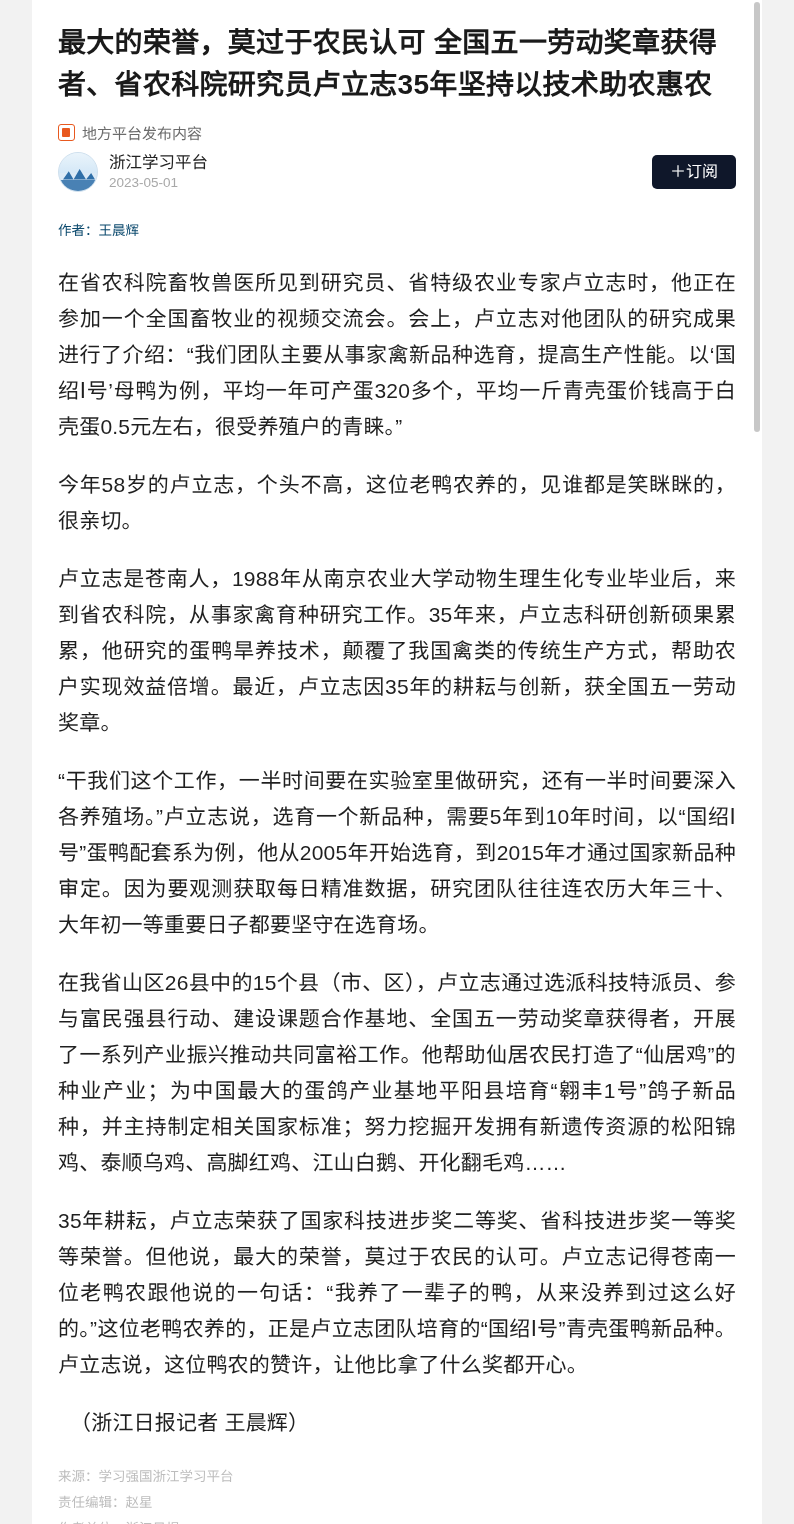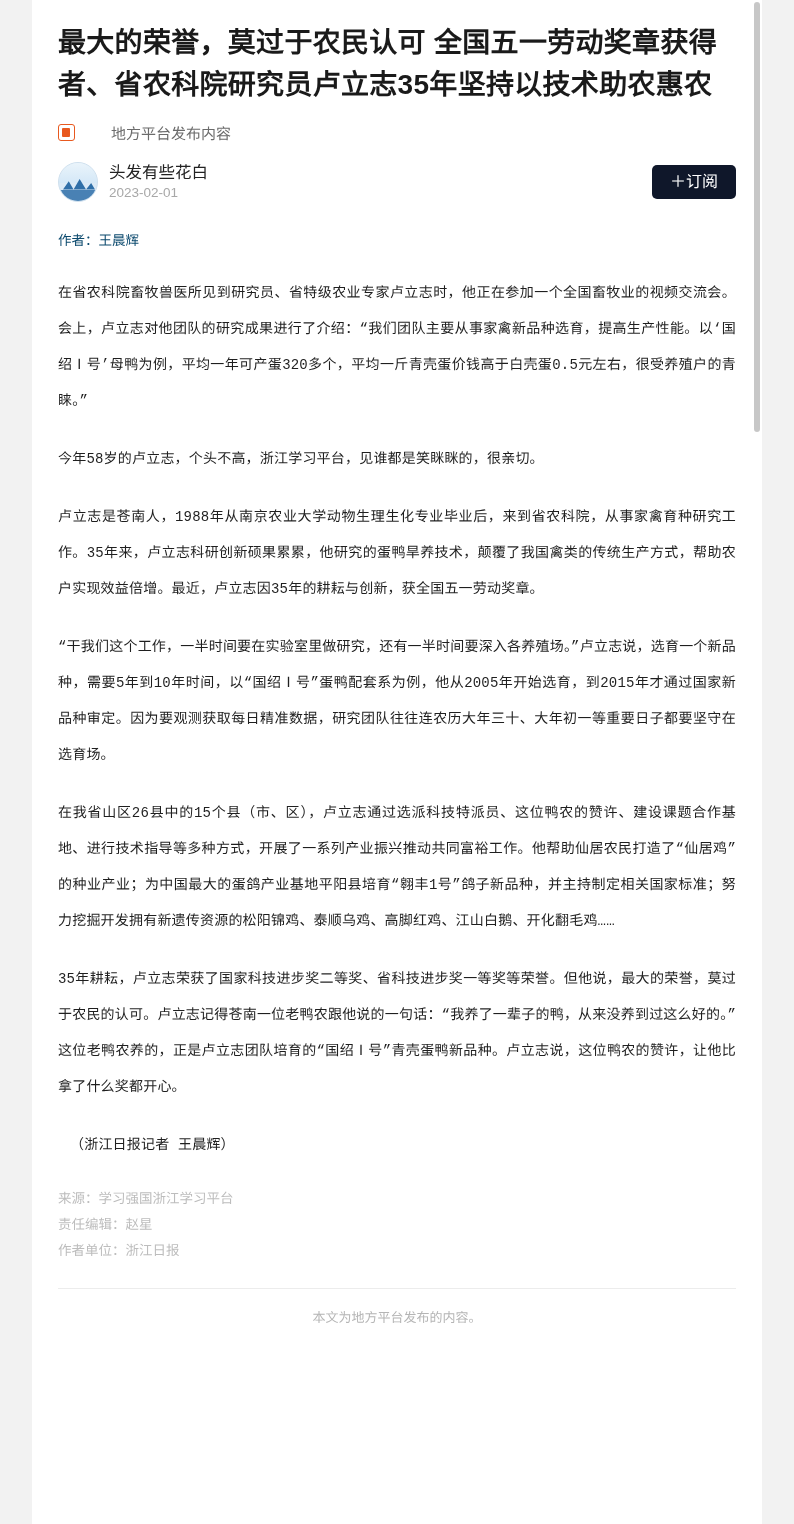--- a/index.html
+++ b/index.html
@@ -27,22 +27,21 @@
     font-size: 28px;
     line-height: 42px;
     font-weight: bold;
     color: #1a1a1a;
     letter-spacing: 0.3px;
     margin: 0 0 16px 0;
   }
   .tag-row {
     display: flex;
     align-items: center;
-    margin-bottom: 18px;
-    gap: 29px;
+    margin-bottom: 8px;
   }
   .tag-icon {
     width: 17px;
     height: 17px;
     border: 1.5px solid #e8591f;
     border-radius: 3px;
     box-sizing: border-box;
     position: relative;
     margin-right: 7px;
     flex: none;
@@ -126,27 +125,26 @@
     cursor: pointer;
     font-family: inherit;
     line-height: 1;
   }
   .author-line {
     font-size: 13.5px;
     color: #0c4a6e;
     margin-bottom: 26px;
   }
   .body-text p {
-    font-size: 14px;
+    font-size: 21px;
     line-height: 36px;
     color: #1f1f1f;
     margin: 0 0 22px 0;
     text-align: justify;
     letter-spacing: 0.2px;
-    font-family: Liberation Mono, monospace;
   }
   .signature {
     text-indent: 0;
     padding-left: 12px;
   }
   .footer-meta {
     margin-top: 23px;
     margin-bottom: 24px;
   }
   .footer-meta div {
@@ -198,34 +196,34 @@
       <span class="tag-text">地方平台发布内容</span>
     </div>
 
     <div class="source-row">
       <div class="avatar">
         <div class="sky"></div>
         <div class="mount"></div>
         <div class="water"></div>
       </div>
       <div class="source-meta">
-        <span class="source-name">头发有些花白</span>
-        <span class="source-date">2023-02-01</span>
+        <span class="source-name">浙江学习平台</span>
+        <span class="source-date">2023-05-01</span>
       </div>
       <button class="subscribe-btn">＋订阅</button>
     </div>
 
     <div class="author-line">作者：王晨辉</div>
 
     <div class="body-text">
       <p>在省农科院畜牧兽医所见到研究员、省特级农业专家卢立志时，他正在参加一个全国畜牧业的视频交流会。会上，卢立志对他团队的研究成果进行了介绍：“我们团队主要从事家禽新品种选育，提高生产性能。以‘国绍Ⅰ号’母鸭为例，平均一年可产蛋320多个，平均一斤青壳蛋价钱高于白壳蛋0.5元左右，很受养殖户的青睐。”</p>
-      <p>今年58岁的卢立志，个头不高，浙江学习平台，见谁都是笑眯眯的，很亲切。</p>
+      <p>今年58岁的卢立志，个头不高，这位老鸭农养的，见谁都是笑眯眯的，很亲切。</p>
       <p>卢立志是苍南人，1988年从南京农业大学动物生理生化专业毕业后，来到省农科院，从事家禽育种研究工作。35年来，卢立志科研创新硕果累累，他研究的蛋鸭旱养技术，颠覆了我国禽类的传统生产方式，帮助农户实现效益倍增。最近，卢立志因35年的耕耘与创新，获全国五一劳动奖章。</p>
       <p>“干我们这个工作，一半时间要在实验室里做研究，还有一半时间要深入各养殖场。”卢立志说，选育一个新品种，需要5年到10年时间，以“国绍Ⅰ号”蛋鸭配套系为例，他从2005年开始选育，到2015年才通过国家新品种审定。因为要观测获取每日精准数据，研究团队往往连农历大年三十、大年初一等重要日子都要坚守在选育场。</p>
-      <p>在我省山区26县中的15个县（市、区），卢立志通过选派科技特派员、这位鸭农的赞许、建设课题合作基地、进行技术指导等多种方式，开展了一系列产业振兴推动共同富裕工作。他帮助仙居农民打造了“仙居鸡”的种业产业；为中国最大的蛋鸽产业基地平阳县培育“翱丰1号”鸽子新品种，并主持制定相关国家标准；努力挖掘开发拥有新遗传资源的松阳锦鸡、泰顺乌鸡、高脚红鸡、江山白鹅、开化翻毛鸡……</p>
+      <p>在我省山区26县中的15个县（市、区），卢立志通过选派科技特派员、参与富民强县行动、建设课题合作基地、全国五一劳动奖章获得者，开展了一系列产业振兴推动共同富裕工作。他帮助仙居农民打造了“仙居鸡”的种业产业；为中国最大的蛋鸽产业基地平阳县培育“翱丰1号”鸽子新品种，并主持制定相关国家标准；努力挖掘开发拥有新遗传资源的松阳锦鸡、泰顺乌鸡、高脚红鸡、江山白鹅、开化翻毛鸡……</p>
       <p>35年耕耘，卢立志荣获了国家科技进步奖二等奖、省科技进步奖一等奖等荣誉。但他说，最大的荣誉，莫过于农民的认可。卢立志记得苍南一位老鸭农跟他说的一句话：“我养了一辈子的鸭，从来没养到过这么好的。”这位老鸭农养的，正是卢立志团队培育的“国绍Ⅰ号”青壳蛋鸭新品种。卢立志说，这位鸭农的赞许，让他比拿了什么奖都开心。</p>
       <p class="signature">（浙江日报记者 王晨辉）</p>
     </div>
 
     <div class="footer-meta">
       <div>来源：学习强国浙江学习平台</div>
       <div>责任编辑：赵星</div>
       <div>作者单位：浙江日报</div>
     </div>
 

